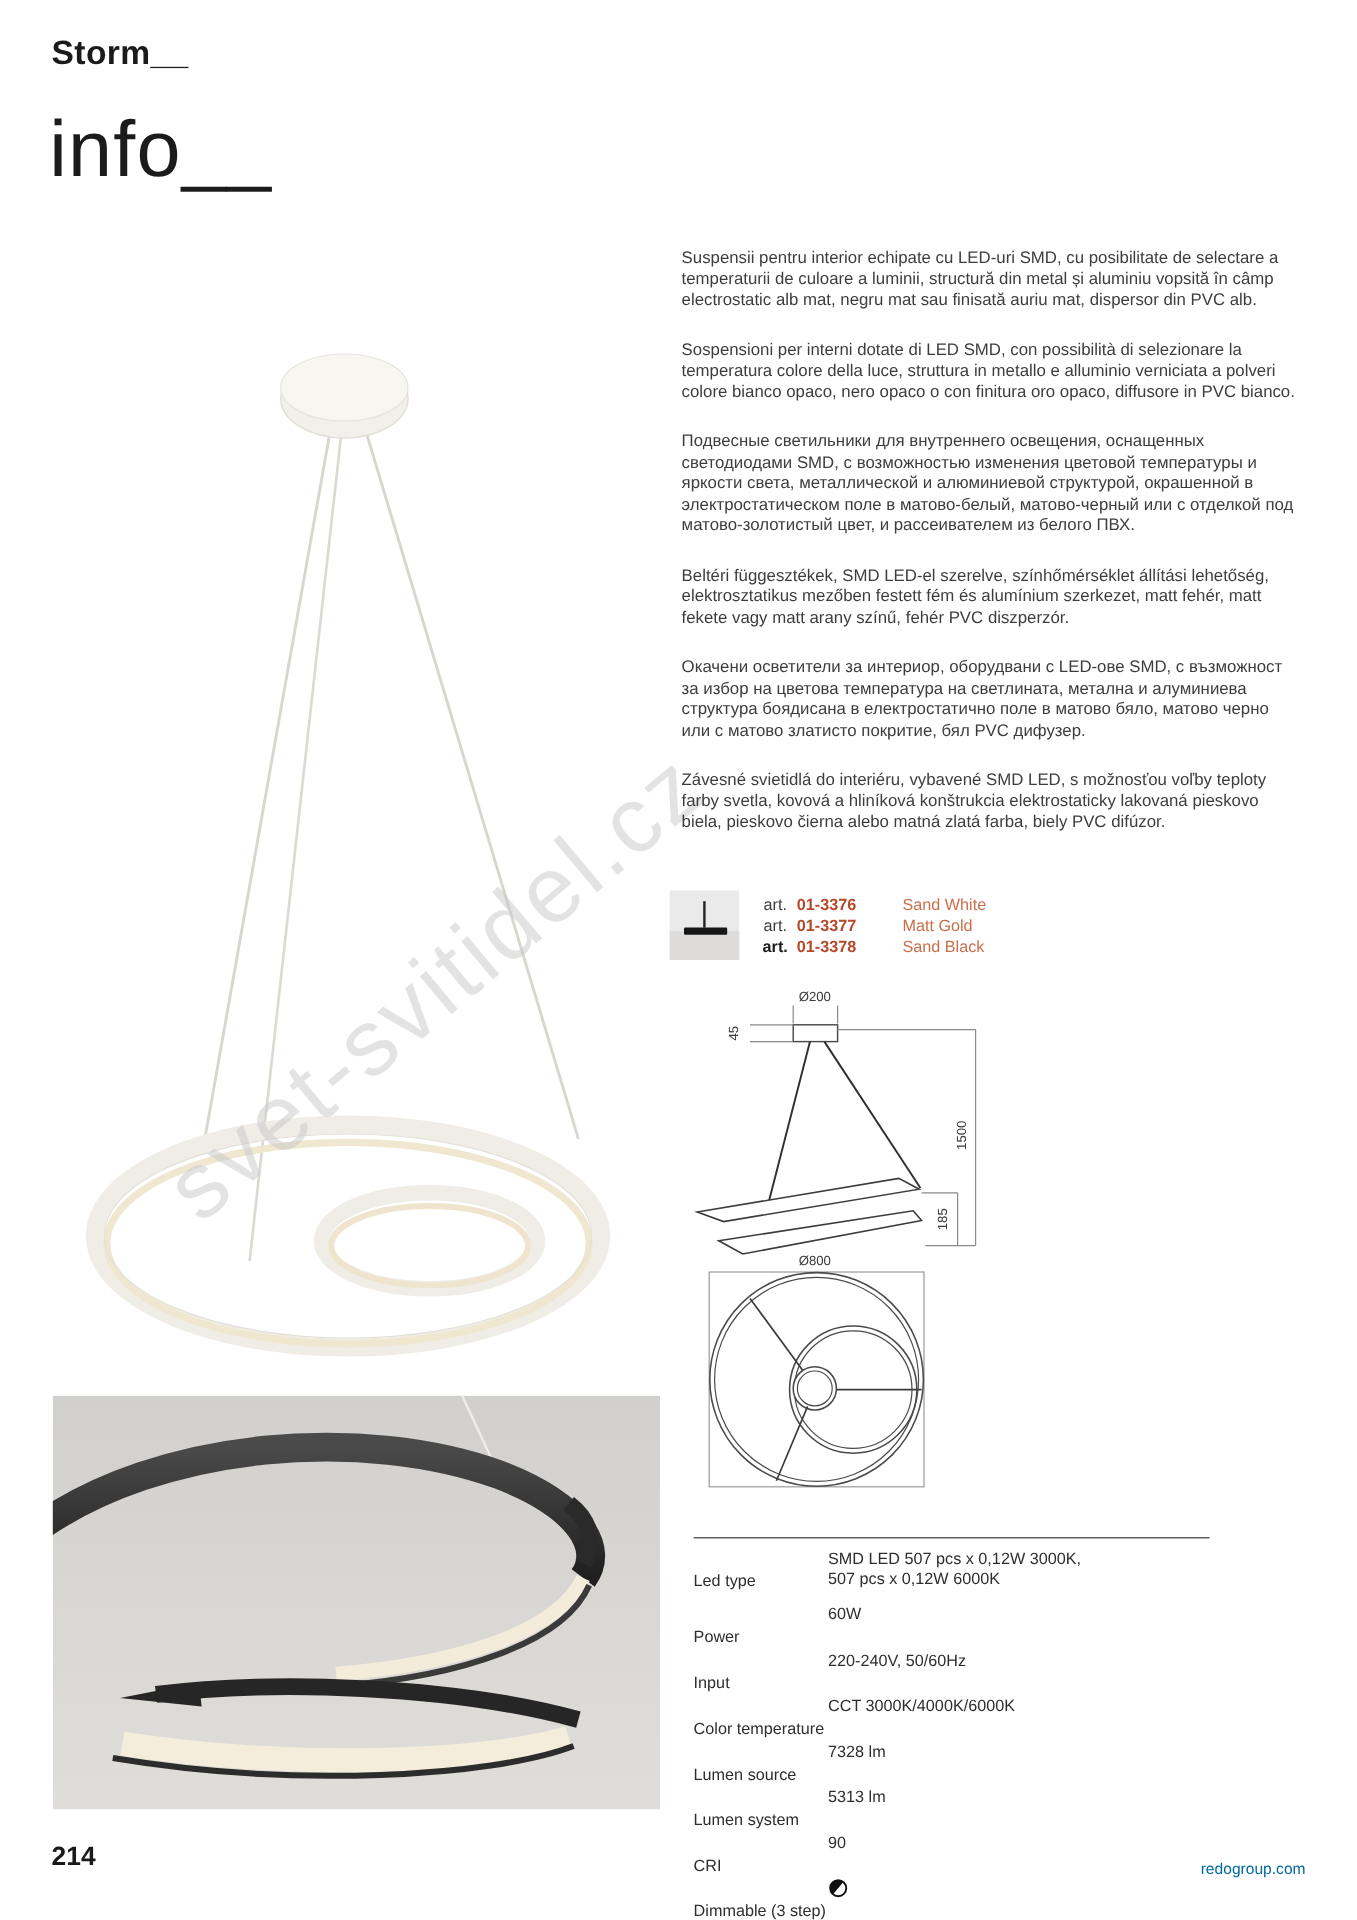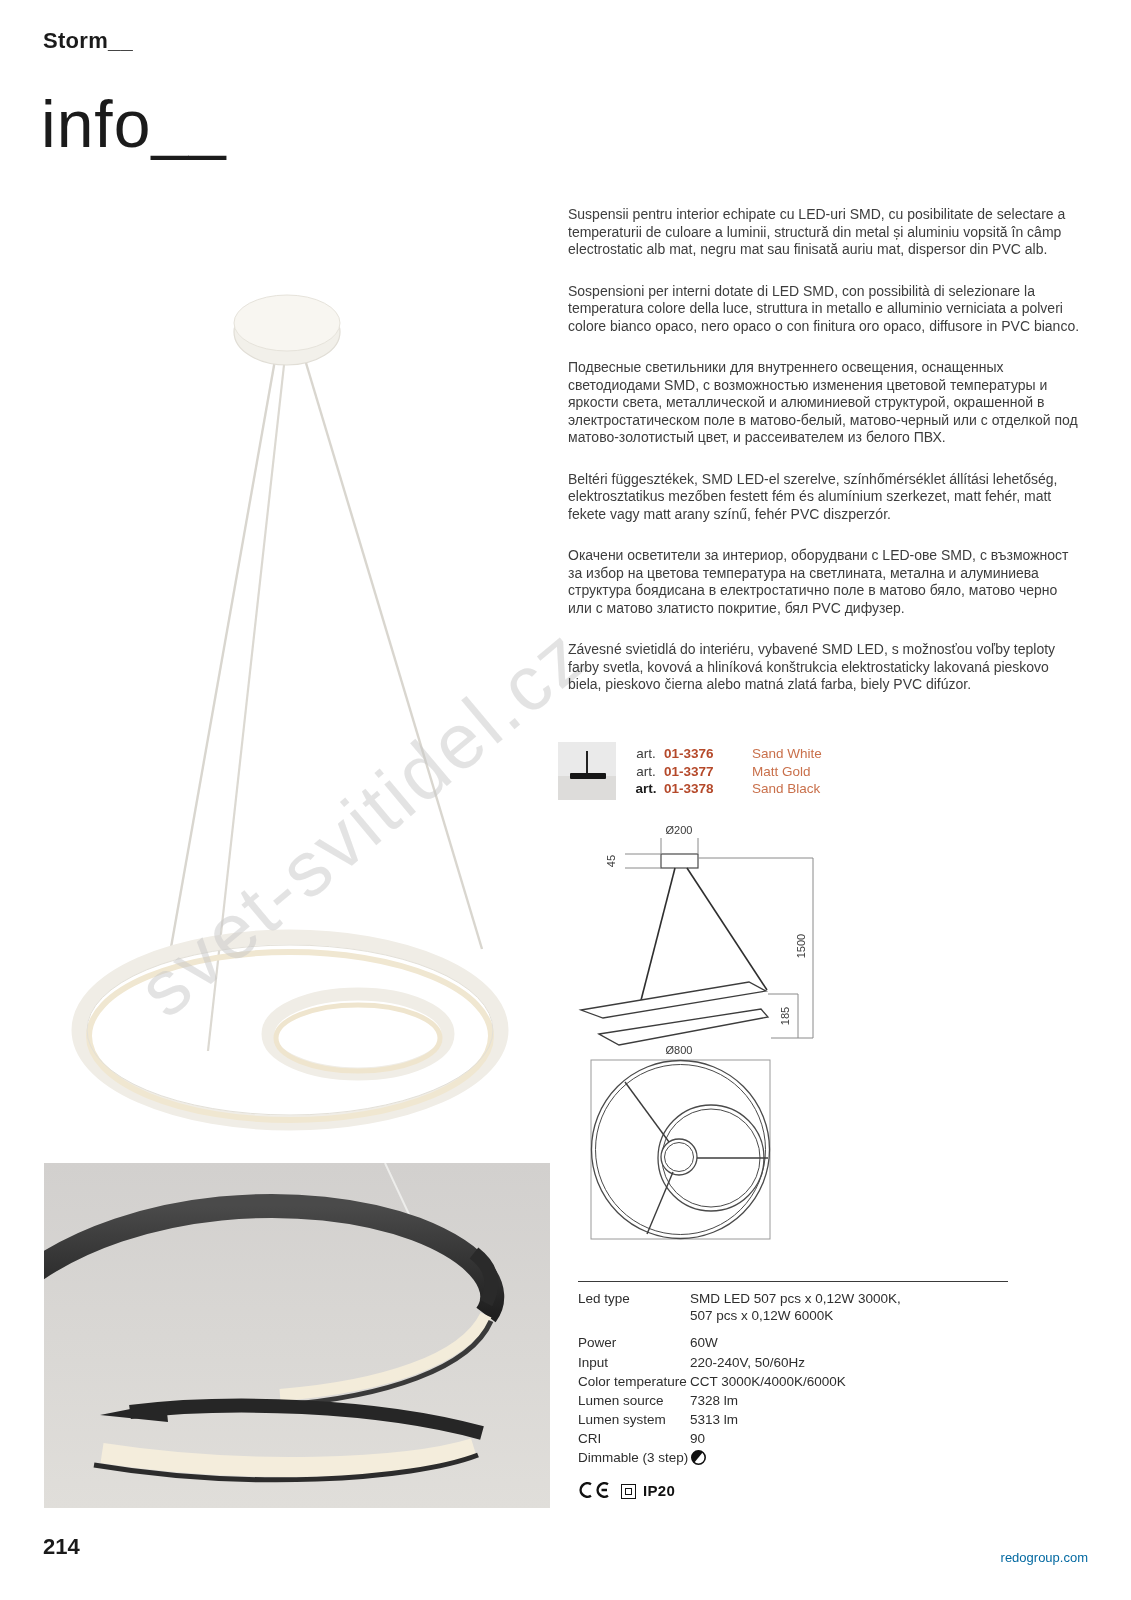--- a/index.html
+++ b/index.html
@@ -8,21 +8,21 @@
   .page { position:relative; width:1131px; height:1600px; background:#fff; overflow:hidden; }
 
   
   .layer-img { position:absolute; z-index:1; }
   .watermark { position:absolute; z-index:2; left:150px; top:955px;
     font-size:78px; letter-spacing:3px; color:#c9c9c9; opacity:.5;
     transform:rotate(-40deg); transform-origin:left center; white-space:nowrap;
     font-weight:400; }
   .layer-txt { position:absolute; z-index:3; }
 
-  .brand { left:43px; top:28px; font-size:22px; font-weight:bold; color:#1b1b1b; letter-spacing:.3px; }
+  .brand { left:43px; top:28px; font-size:28px; font-weight:bold; color:#1b1b1b; letter-spacing:.3px; }
   .brand .suffix { font-weight:bold; }
   .page-title { left:41px; top:86px; font-size:66px; font-weight:300; color:#1b1b1b; letter-spacing:1px; }
 
   .desc-en { left:43px; top:206px; width:508px; font-size:14.5px; line-height:17.5px;
     font-weight:bold; color:#2d2d2d; }
 
   .col-intl { left:568px; top:206px; width:528px; font-size:14px; line-height:17.5px; color:#3d3d3d; }
   .col-intl p { margin:0 14px 24px 0; }
 
   
@@ -38,21 +38,21 @@
   .art-code { font-weight:bold; color:#b5492a; }
   .art-finish { color:#c9704b; }
 
   
   svg text { font-family:"Liberation Sans", sans-serif; font-size:11px; fill:#3a3a3a; }
 
   
   .specs { left:578px; top:1281px; width:430px; }
   .specs .rule { border-top:1.6px solid #3a3a3a; margin-bottom:8px; }
   .spec-row { display:flex; font-size:13.5px; line-height:17px; color:#2e2e2e; margin-bottom:2px; }
-  .spec-label { width:112px; flex-shrink:0; }
+  .spec-label { width:112px; flex-shrink:0;margin-top:19px; }
   .spec-value { }
   .spec-row.gap-lg { margin-top:10px; }
   .spec-row.gap-md { margin-top:3px; }
   .certs { display:flex; align-items:flex-end; gap:7px; margin-top:14px; }
   .sq2 { width:15px; height:15px; border:1.7px solid #111; display:flex; align-items:center; justify-content:center; }
   .sq2 .inner { width:7px; height:7px; border:1.6px solid #111; }
   .ip { font-size:15px; font-weight:bold; color:#111; letter-spacing:.3px; }
 
   .page-num { left:43px; top:1534px; font-size:22px; font-weight:bold; color:#1a1a1a; }
   .website { left:898px; top:1550px; width:190px; text-align:right; font-size:13px; color:#0369a1; }

